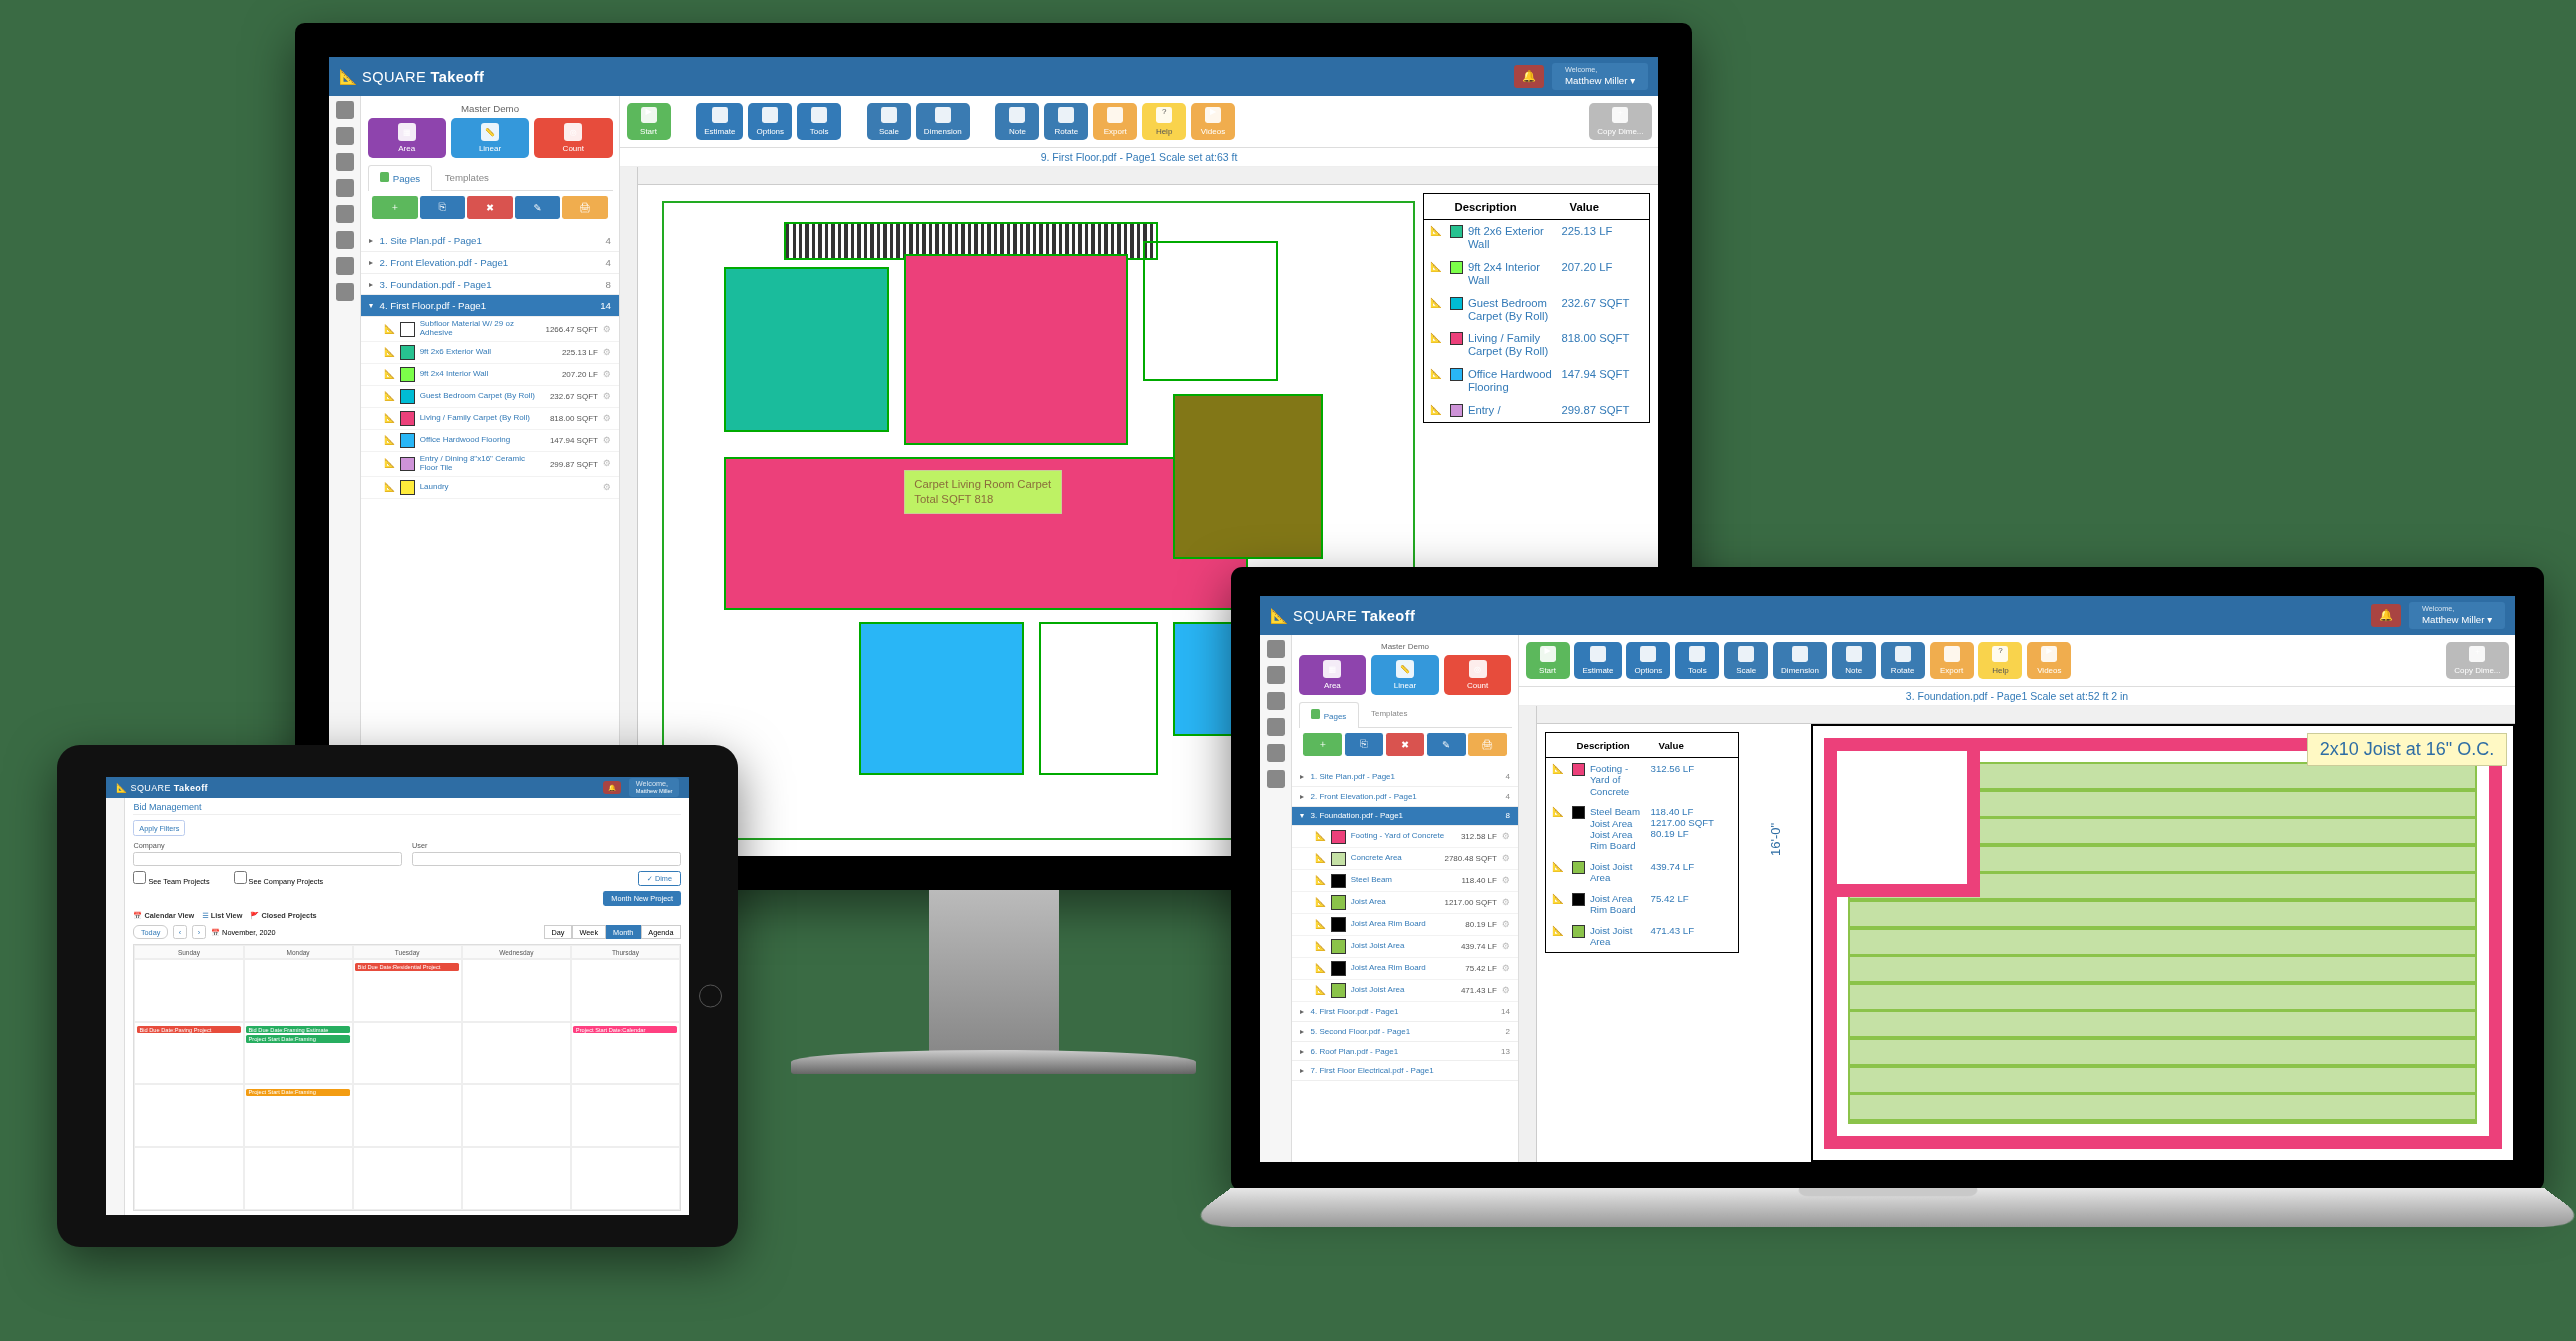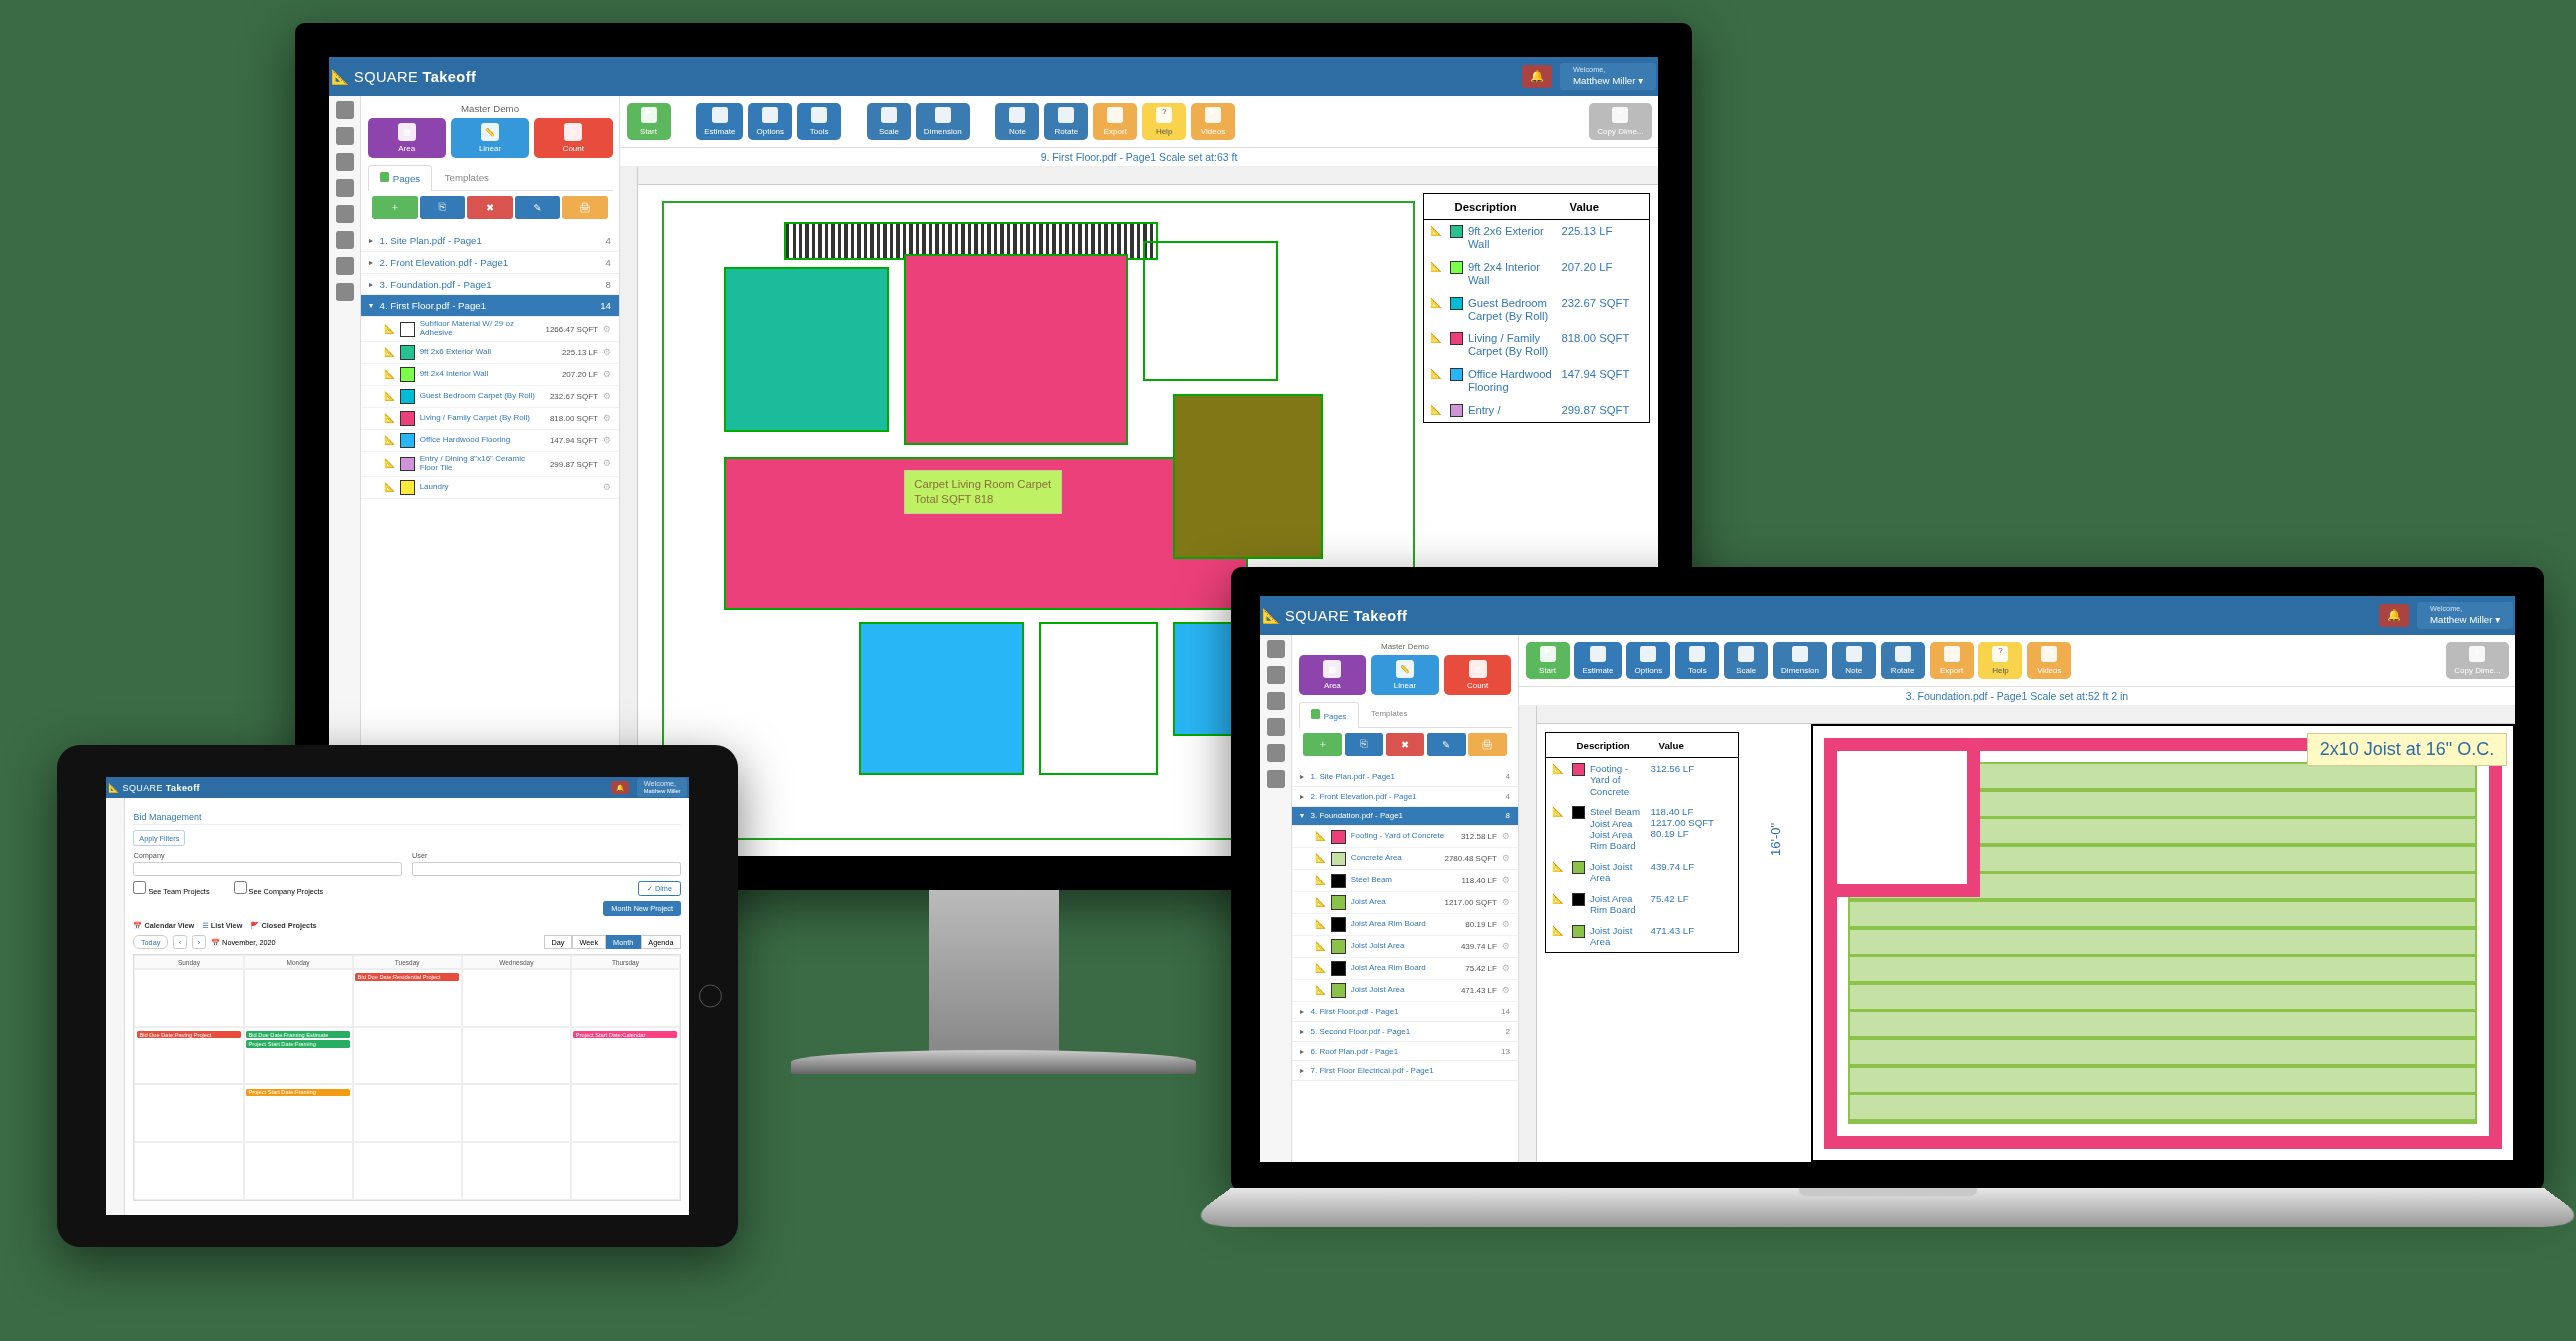--- a/index.html
+++ b/index.html
@@ -6,21 +6,21 @@
 body{background:#3a6b44;width:2576px;height:1341px;position:relative;overflow:hidden}
 
 
 .monitor{position:absolute;left:295px;top:23px;width:1397px;height:1053px}
 .monitor-bezel{background:#000;border-radius:9.7px;padding:34px;height:867px;box-shadow:0 16px 49px rgba(0,0,0,.5)}
 .monitor-screen{background:#fff;height:100%;display:flex;flex-direction:column;overflow:hidden}
 .monitor-stand{width:130px;height:162px;background:linear-gradient(#bbb,#888);margin:0 auto}
 .monitor-base{width:405px;height:24px;background:linear-gradient(#ccc,#666);margin:-1.6px auto 0;border-radius:50% 50% 3.2px 3.2px}
 
 
-.app-header{background:#2e6da4;color:#fff;height:39px;display:flex;align-items:center;padding:0 2px;font-size:14.6px}
+.app-header{background:#2e6da4;color:#fff;height:39px;display:flex;align-items:center;padding:0 10px;font-size:14.6px}
 .app-brand{font-weight:300;letter-spacing:0.4px}
 .app-brand b{font-weight:700}
 .app-header .spacer{flex:1}
 .bell{background:#a94442;border-radius:3.2px;padding:4.9px 8px;margin-right:8px;font-size:11.3px}
 .welcome{background:#3a7bb2;border-radius:3.2px;padding:3.2px 13px;font-size:9.7px;line-height:1.2}
 .welcome small{display:block;font-size:7.3px;opacity:.8}
 
 
 .body-row{flex:1;display:flex;overflow:hidden}
 .rail{width:32px;background:#f6f6f6;border-right:0.8px solid #ddd;display:flex;flex-direction:column;align-items:center;padding-top:4.9px;gap:8px}
@@ -110,21 +110,21 @@
 
 .tablet{position:absolute;left:57px;top:745px;width:681px;height:502px}
 .tablet-bezel{background:#111;border-radius:23px;padding:32px 49px;height:100%;box-shadow:0 16px 49px rgba(0,0,0,.5);position:relative}
 .tablet-home{position:absolute;right:16px;top:50%;width:23px;height:23px;border:1.6px solid #555;border-radius:50%;transform:translateY(-50%)}
 .tablet-screen{background:#fff;height:100%;display:flex;flex-direction:column;overflow:hidden;font-size:7.3px}
 .tablet-screen .app-header{height:21px;font-size:9px}
 .tablet-screen .welcome{font-size:5.7px;padding:1.6px 6.5px}
 .tablet-screen .bell{padding:2.4px 4.9px;font-size:6.5px}
 .bid-body{flex:1;display:flex}
 .bid-rail{width:19.4px;background:#f6f6f6;border-right:0.8px solid #ddd}
-.bid-main{flex:1;padding:14px 8px;display:flex;flex-direction:column;gap:4.9px}
+.bid-main{flex:1;padding:4px 8px;display:flex;flex-direction:column;gap:4.9px}
 .bid-title{color:#337ab7;font-size:9px;border-bottom:0.8px solid #eee;padding-bottom:2.4px}
 .filter-link{color:#337ab7;border:0.8px solid #bce;border-radius:2.4px;padding:2.4px 4.9px;display:inline-block}
 .field-row{display:flex;gap:9.7px}
 .field{flex:1}
 .field label{display:block;color:#555;margin-bottom:1.6px}
 .field input{width:100%;border:0.8px solid #ccc;border-radius:2.4px;height:14.6px;padding:0 3.2px;font-size:7.3px}
 .check-row{display:flex;gap:24px;align-items:center}
 .check-row .apply{margin-left:auto;border:0.8px solid #337ab7;color:#337ab7;border-radius:2.4px;padding:1.6px 8px}
 .create{align-self:flex-end;background:#337ab7;color:#fff;border-radius:2.4px;padding:3.2px 8px}
 .view-tabs{display:flex;gap:8px;color:#337ab7;align-items:center}

